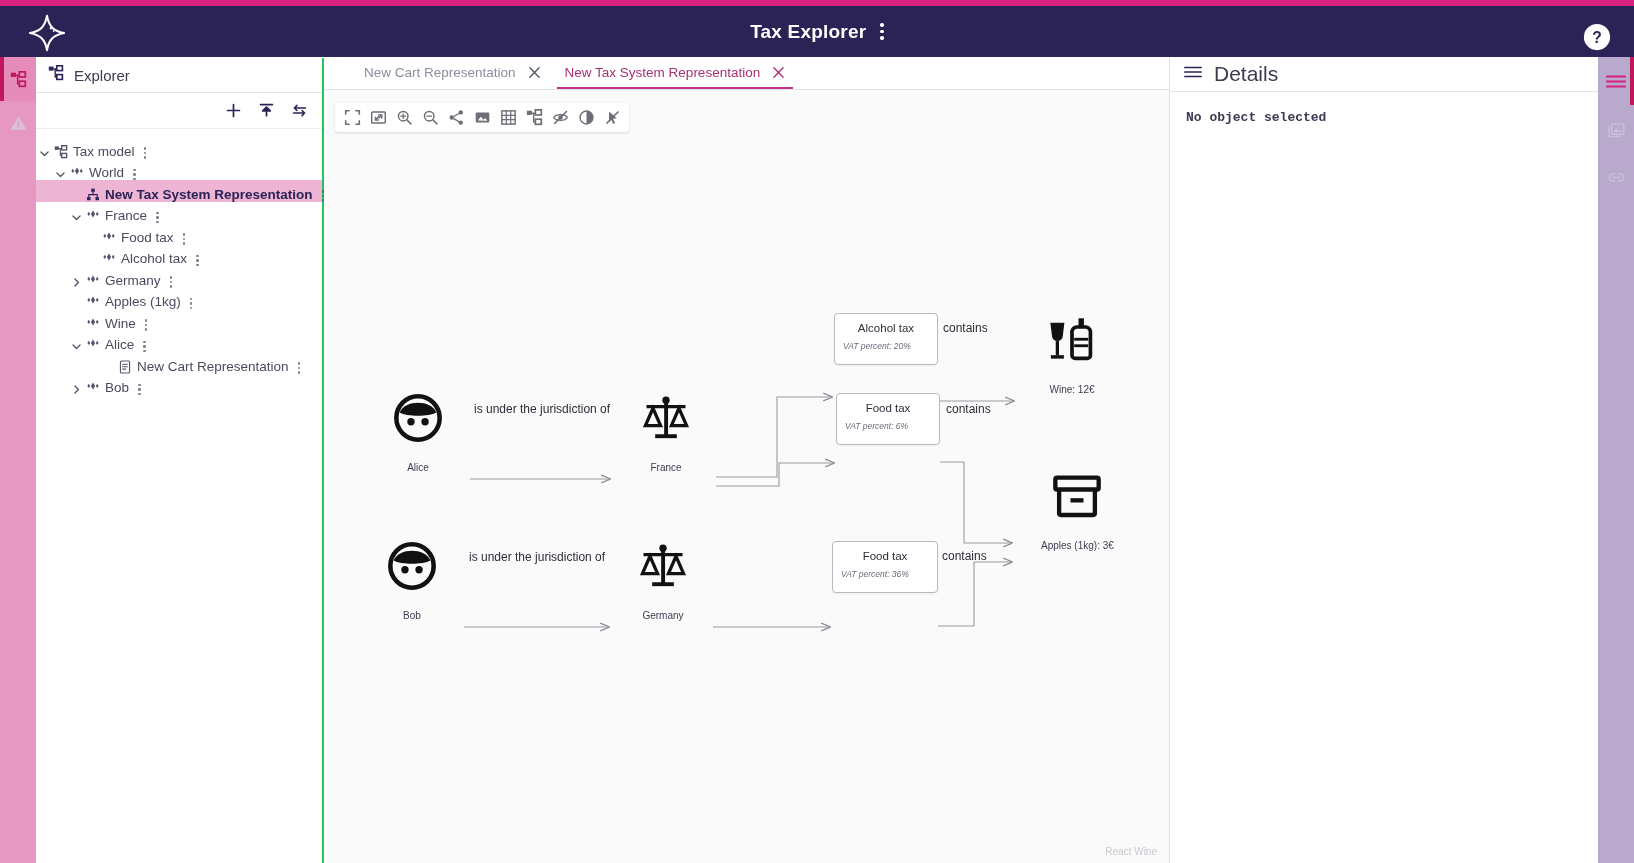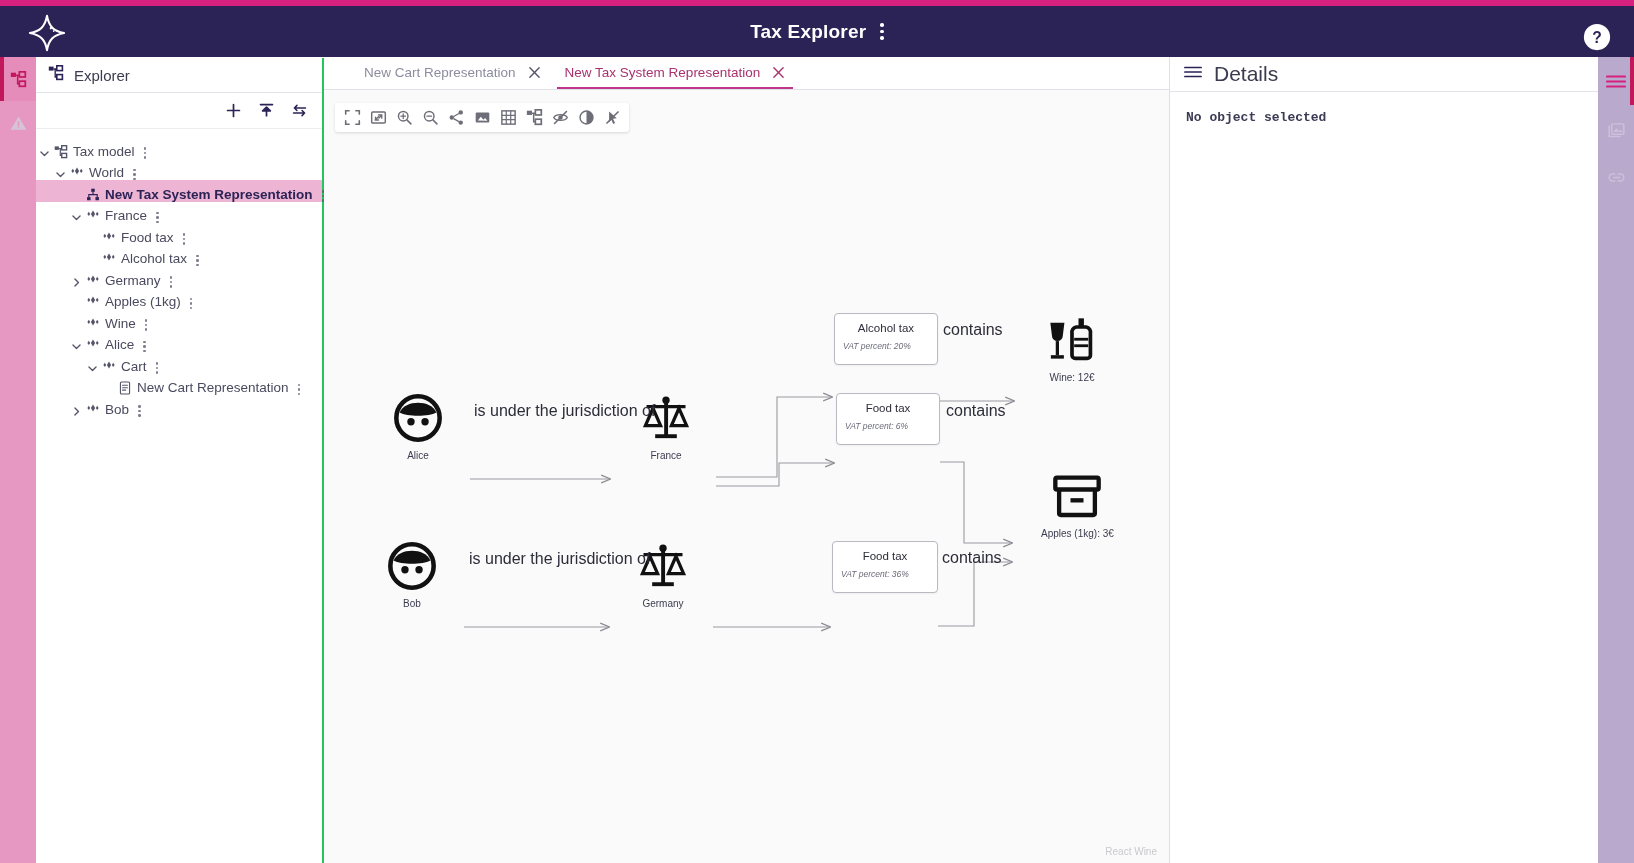--- a/index.html
+++ b/index.html
@@ -76,22 +76,22 @@
 
   
   .diagram { position:absolute; inset:0; }
   .node-box {
     position:absolute; background:#ffffff; border:1px solid #b9b9c2; border-radius:4px;
     box-shadow:0 1px 2px rgba(0,0,0,.05);
   }
   .node-box .nb-title { text-align:center; font-size:11.5px; color:#2d2d3a; padding-top:8px; }
   .node-box .nb-attr { font-size:8.5px; font-style:italic; color:#6b6b7a; padding:7px 0 0 8px; }
   .icon-node { position:absolute; display:flex; flex-direction:column; align-items:center; }
-  .icon-node .in-label { margin-top:6px; font-size:10px; color:#3c3c50; white-space:nowrap; }
-  .edge-label { position:absolute; font-size:16px; color:#2d2d3a; white-space:nowrap; }
+  .icon-node .in-label { margin-top:18px; font-size:10px; color:#3c3c50; white-space:nowrap; }
+  .edge-label { position:absolute; font-size:12px; color:#2d2d3a; white-space:nowrap; }
 
   
   .details { position:absolute; top:57px; left:1169px; width:429px; height:806px; background:#ffffff; border-left:1px solid #dfdfe6; }
   .details-head { height:35px; display:flex; align-items:center; gap:12px; padding-left:14px; border-bottom:1px solid #e3e3ea; }
   .details-title { font-size:21px; color:#3b3b4f; }
   .details-body { padding:18px 16px; }
   .details-empty { font-size:13px; font-weight:bold; color:#3b3b55;font-family:Liberation Mono, monospace; }
 
   
   .right-rail { position:absolute; top:57px; left:1598px; width:36px; height:806px; background:#b9a9cc; }
@@ -379,43 +379,20 @@
           <span class="row-kebab">
             <i></i>
             <i></i>
             <i></i>
           </span>
         </div>
         <div class="tree-row">
           <span class="chev-sp"></span>
           <span class="chev-sp"></span>
           <span class="chev-sp"></span>
-          <span class="chev">
-            <svg width="11" height="11" viewBox="0 0 14 14">
-              <path d="M2.5 5 L7 9.5 L11.5 5" fill="none" stroke="#55556a" stroke-width="1.7" stroke-linecap="round" stroke-linejoin="round"></path>
-            </svg>
-          </span>
-          <span class="node-ic">
-            <svg width="14" height="14" viewBox="0 0 20 20">
-              <path d="M10 2 L13 7 L10 12 L7 7 Z" fill="#55556a"></path>
-              <path d="M4 4 L6 7 L4 10 L2 7 Z" fill="#55556a"></path>
-              <path d="M16 4 L18 7 L16 10 L14 7 Z" fill="#55556a"></path>
-            </svg>
-          </span>
-          <span class="node-label">Cart</span>
-          <span class="row-kebab">
-            <i></i>
-            <i></i>
-            <i></i>
-          </span>
-        </div>
-        <div class="tree-row">
-          <span class="chev-sp"></span>
-          <span class="chev-sp"></span>
-          <span class="chev-sp"></span>
           <span class="chev-sp"></span>
           <span class="chev-sp"></span>
           <span class="node-ic">
             <svg width="14" height="14" viewBox="0 0 20 20">
               <rect x="3.5" y="1.5" width="13" height="17" rx="1.5" fill="none" stroke="#55556a" stroke-width="1.6"></rect>
               <path d="M6.5 6 H13.5 M6.5 9.5 H13.5 M6.5 13 H11" stroke="#55556a" stroke-width="1.5" stroke-linecap="round"></path>
             </svg>
           </span>
           <span class="node-label">New Cart Representation</span>
           <span class="row-kebab">

